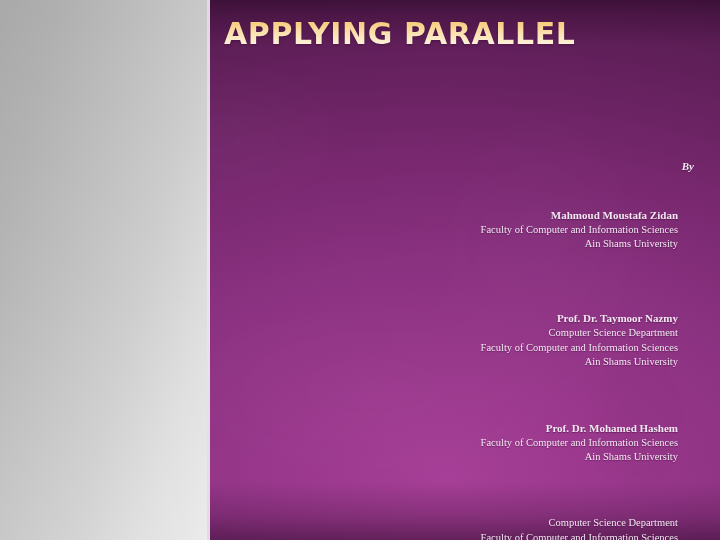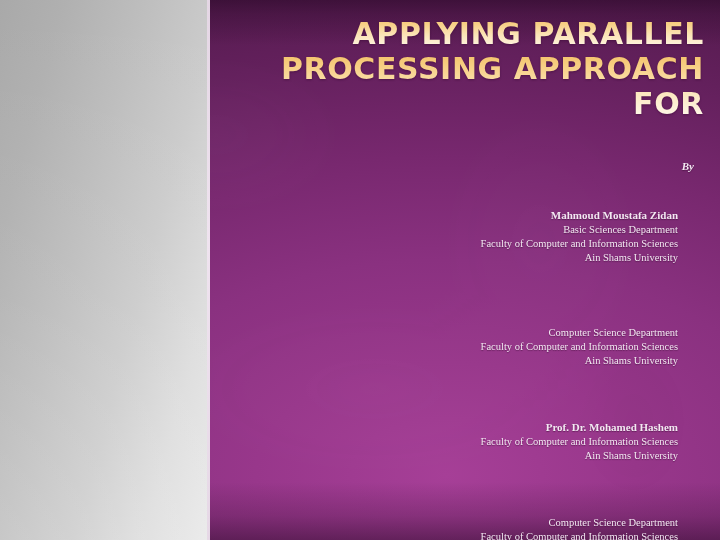--- a/index.html
+++ b/index.html
@@ -92,21 +92,21 @@
     height: 540px;
     background: linear-gradient(to bottom, #e4d6e4, #efe3ef 45%, #e6d8e6);
   }
 
   
   .title-block {
     position: absolute;
     left: 224px;
     top: 16px;
     width: 480px;
-    text-align: right;
+    text-align: left;
   }
   .title-line {
     display: block;
     font-family: "DejaVu Sans", sans-serif;
     font-size: 30px;
     font-weight: 700;
     letter-spacing: .6px;
     line-height: 35px;
     text-transform: uppercase;
     background: linear-gradient(to bottom,
@@ -169,42 +169,41 @@
   <div class="bg-texture"></div>
   <div class="bg-vignette"></div>
 
   <div class="left-panel">
     <div class="left-panel-sheen"></div>
   </div>
   <div class="panel-divider"></div>
 
   <div class="title-block">
     <span class="title-line">Applying Parallel</span>
-    <span class="title-line">Processing Approach for</span>
   </div>
 
   <div class="body-block">
 
     <div class="lbl-by">By</div>
 
     <div class="spacer-md"></div>
 
     <div class="group">
       <div class="person-name">Mahmoud Moustafa Zidan</div>
-      <div class="person-line">Basic Sciences Department</div>
       <div class="person-line">Faculty of Computer and Information Sciences</div>
       <div class="person-line">Ain Shams University</div>
     </div>
 
     <div class="spacer-sm"></div>
 
 
     <div class="spacer-sm"></div>
 
     <div class="group">
+      <div class="person-name">Prof. Dr. Taymoor Nazmy</div>
       <div class="person-line">Computer Science Department</div>
       <div class="person-line">Faculty of Computer and Information Sciences</div>
       <div class="person-line">Ain Shams University</div>
     </div>
 
     <div class="spacer-lg"></div>
 
     <div class="group">
       <div class="person-name">Prof. Dr. Mohamed Hashem</div>
       <div class="person-line">Faculty of Computer and Information Sciences</div>

